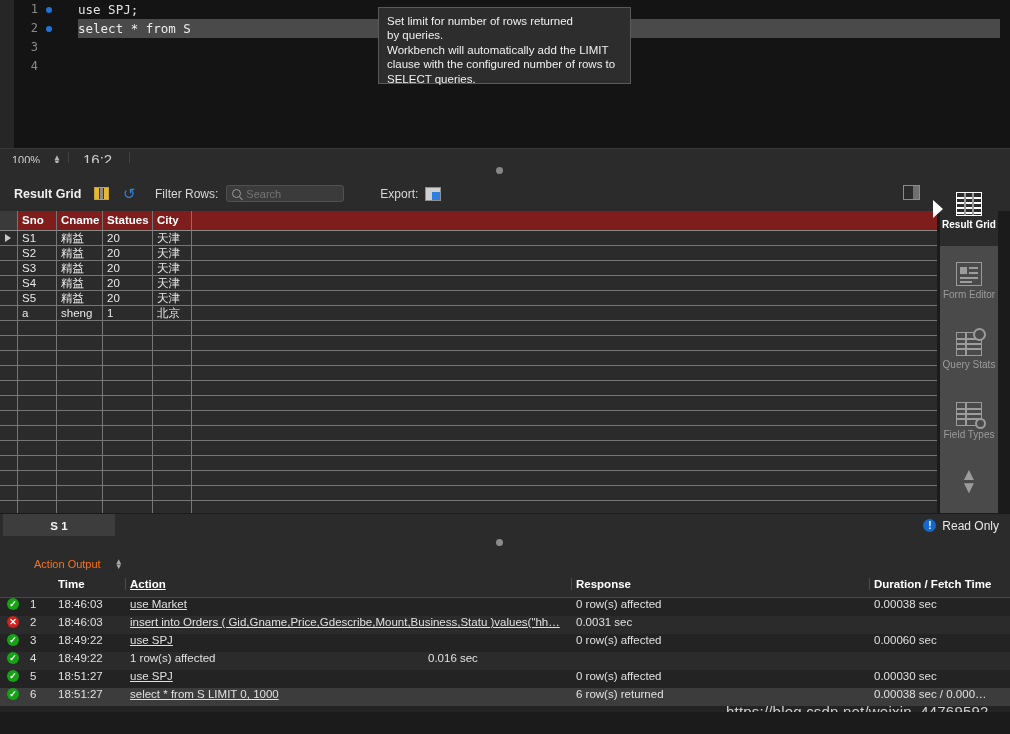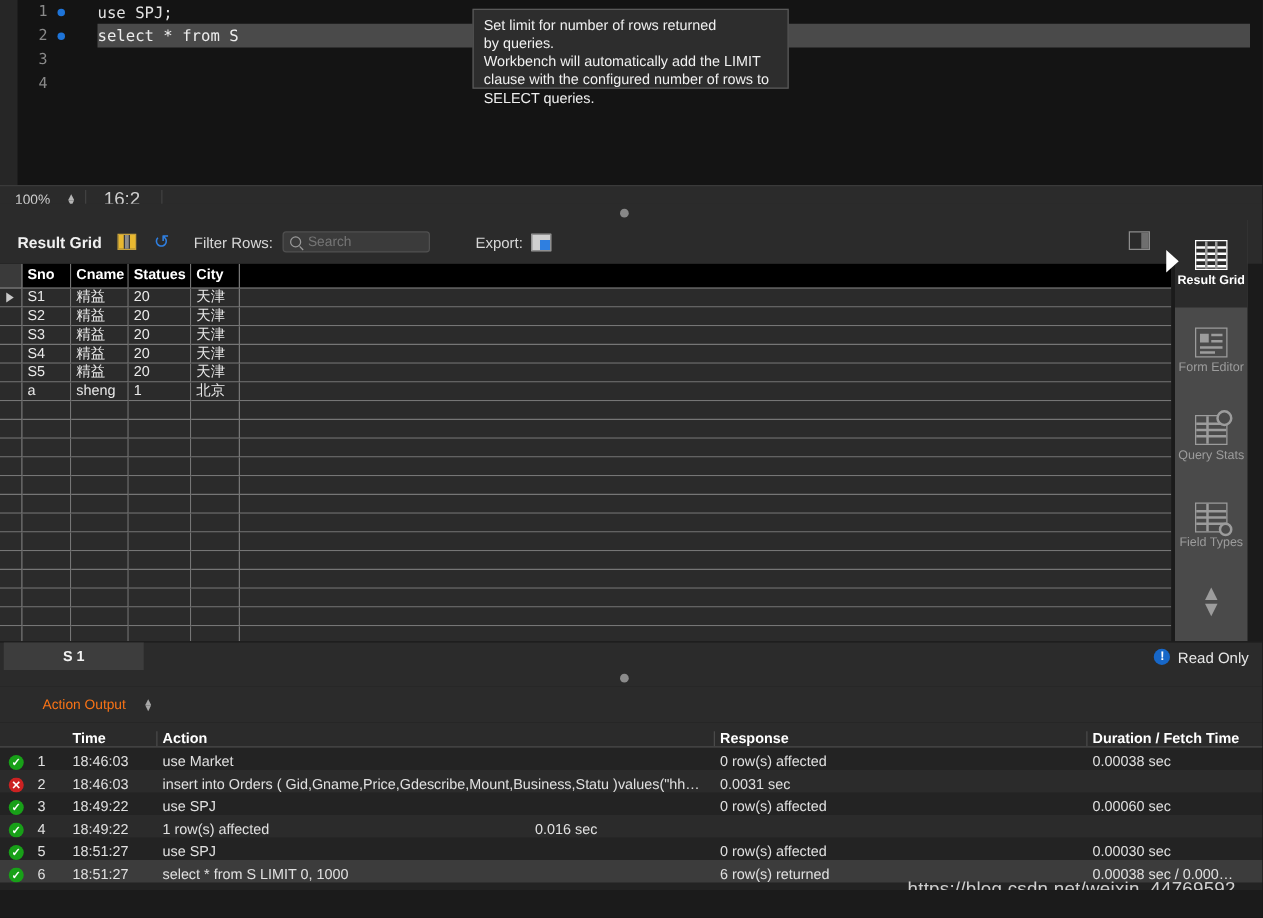--- a/index.html
+++ b/index.html
@@ -35,21 +35,21 @@
     white-space: pre;
   }
   .code-line.active .code-hl {
     position: absolute; left: 78px; top: 0; height: 19px;
     background: #4a4a4a; width: 922px;
   }
   .code-line.active .code-text { color: #ededed; }
 
   
   .tooltip {
-    position: absolute; left: 378px; top: 7px; width: 253px; height: 64px;
+    position: absolute; left: 378px; top: 7px; width: 253px; height: 77px;
     background: #2d2d2d; border: 1px solid #5a5a5a;
     padding: 6px 8px 0 8px; z-index: 50;
   }
   .tooltip p {
     color: #f0f0f0; font-size: 11.5px; line-height: 14.4px;
     font-family: "Liberation Sans", sans-serif; white-space: pre-line;
   }
 
   
   .statusbar {
@@ -141,21 +141,21 @@
   }
   .grow { display: flex; height: 15px; }
   .grid-head .grow { height: 20px; }
   .gcell {
     border-right: 1px solid #767676; border-bottom: 1px solid #767676;
     color: #e9e9e9; font-size: 11.5px; line-height: 14px;
     padding-left: 4px; overflow: hidden; white-space: nowrap;
     background: #2b2b2b;
   }
   .grid-head .gcell {
-    background: #000000; font-weight: bold; line-height: 19px;
+    background: #7f1d1d; font-weight: bold; line-height: 19px;
     border-bottom: 1px solid #8c8c8c; color: #ffffff;
   }
   .c-marker { width: 18px; flex: none; padding-left: 0; position: relative;
               background: #242424; border-right: 1px solid #767676; }
   .grid-head .c-marker { background: #3a3a3a; }
   .c-marker .tri {
     position: absolute; left: 5px; top: 3px;
     width: 0; height: 0; border-left: 6px solid #c9c9c9;
     border-top: 4px solid transparent; border-bottom: 4px solid transparent;
   }
@@ -247,37 +247,37 @@
   }
   .ao-title { color: #f97316; font-size: 11px; padding-left: 10px; margin-left: 24px; }
   .ao-stepper {
     margin-left: 14px; display: flex; flex-direction: column;
     align-items: center; color: #a8a8a8; font-size: 8px; line-height: 5px;
   }
   .ao-table {
     position: absolute; left: 0; top: 578px; width: 1010px; height: 134px;
     background: #232323;
   }
-  .ao-row { display: flex; height: 18px; align-items: flex-end; }
+  .ao-row { display: flex; height: 18px; align-items: flex-start; }
   .ao-row.head {
     height: 20px; background: #2b2b2b;
     border-bottom: 1px solid #4a4a4a; font-weight: bold;
   }
   .ao-row.head .ao-c { color: #ffffff; font-size: 11.5px; }
   .ao-row.alt { background: #2b2b2b; }
   .ao-row.sel { background: #3c3c3c; }
   .ao-c {
     color: #e0e0e0; font-size: 11.5px; white-space: nowrap;
     overflow: hidden; padding-left: 4px;
   }
   .ao-status { width: 26px; flex: none; display: flex; justify-content: center;
                padding-left: 0; }
   .ao-num  { width: 28px; flex: none; }
   .ao-time { width: 72px; flex: none; }
-  .ao-act  { width: 446px; flex: none; }
+  .ao-act  { width: 446px; flex: none; text-decoration: underline; }
   .ao-resp { width: 298px; flex: none; }
   .ao-dur  { flex: 1; }
   .ao-row.head .ao-time, .ao-row.head .ao-act,
   .ao-row.head .ao-resp { border-right: 1px solid #4a4a4a; }
   .st-ic {
     width: 12px; height: 12px; border-radius: 50%;
     color: #ffffff; font-size: 9px; font-weight: bold;
     line-height: 12px; text-align: center;
   }
   .st-ok  { background: #18a018; }

